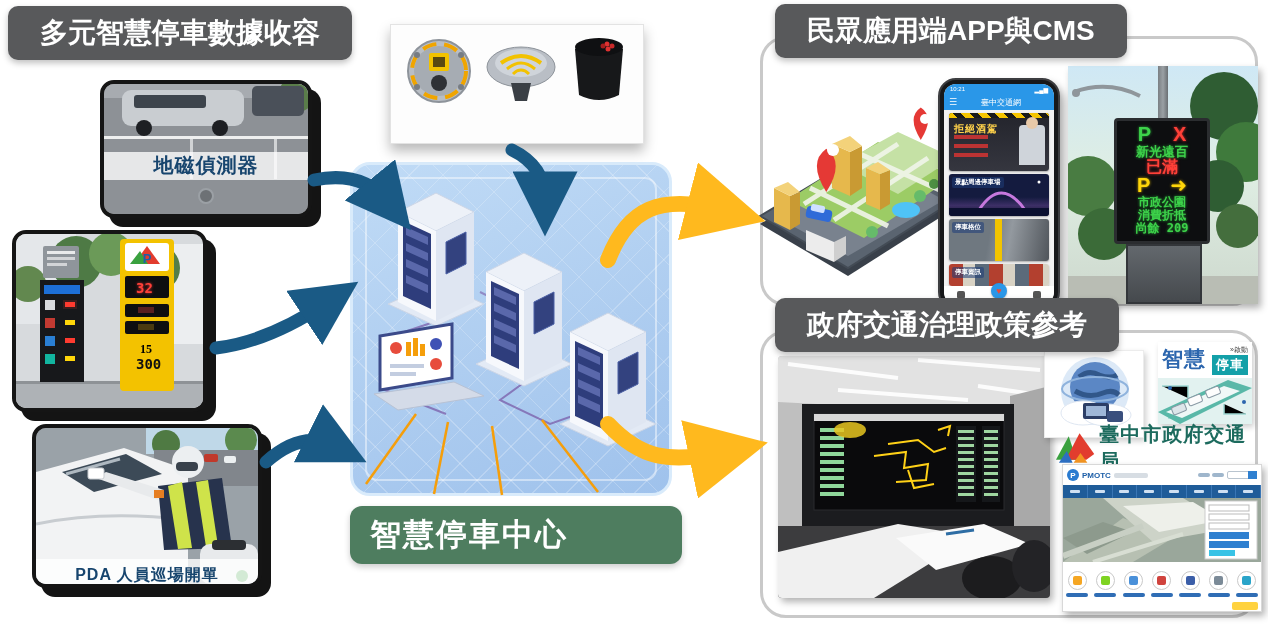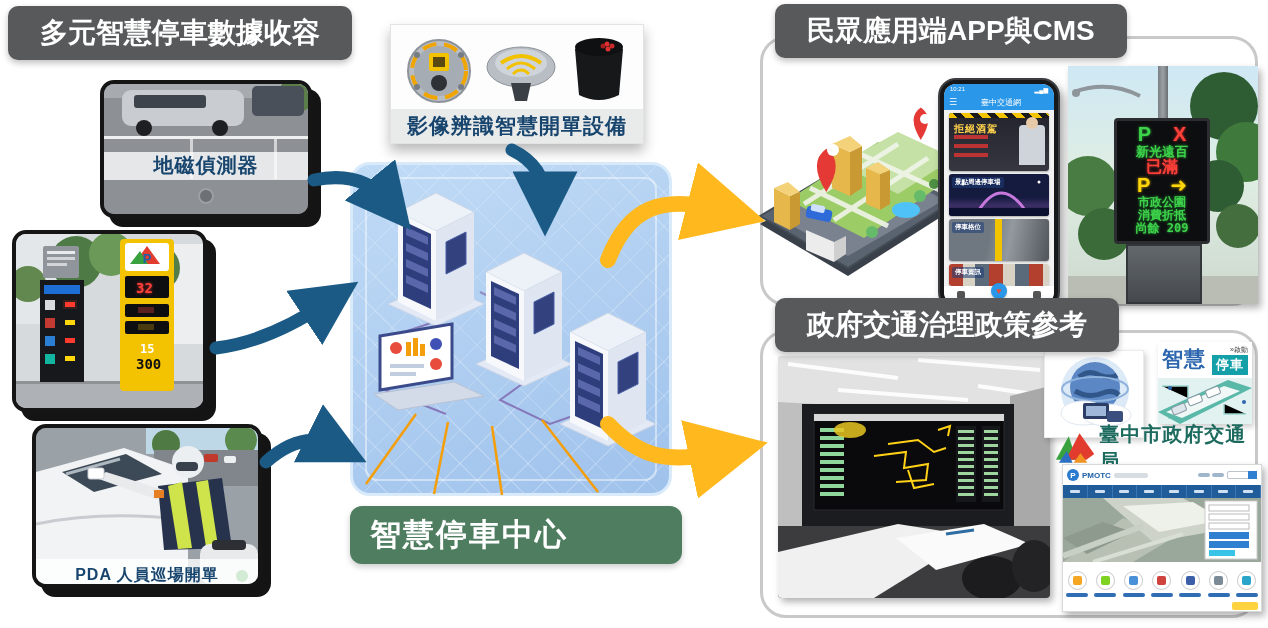--- a/index.html
+++ b/index.html
@@ -192,21 +192,21 @@
       <path d="M118,30 L131,12 L144,30 Z" fill="#e23c2e"></path>
       <path d="M114,30 L124,17 L132,30 Z" fill="#3aa13f"></path>
       <text x="131" y="29" font-size="13" font-weight="bold" fill="#1d5fa8" text-anchor="middle">P</text>
       <rect x="109" y="42" width="44" height="22" rx="2" fill="#0e0e10"></rect>
       <rect x="109" y="70" width="44" height="13" rx="2" fill="#0e0e10"></rect>
       <rect x="122" y="73" width="16" height="6" fill="#5a1f1f"></rect>
       <rect x="109" y="87" width="44" height="13" rx="2" fill="#0e0e10"></rect>
       <rect x="122" y="90" width="16" height="6" fill="#4a3a10"></rect>
     </svg>
     <div class="ledtag" style="left:120px;top:46px;font-size:14px;color:#FF4038;text-shadow:0 0 3px #d32f2f;">32</div>
-    <div class="ledtag" style="left:124px;top:108px;font-size:12px;color:#ffffff;">15</div>
+    <div class="ledtag" style="left:124px;top:108px;font-size:12px;color:#000000;font-family:Liberation Serif, serif;">15</div>
     <div class="ledtag" style="left:120px;top:122px;font-size:14px;color:#111;">300</div>
   </div>
 
   <div class="photo-frame" style="left:32px;top:424px;width:230px;height:164px;">
     <svg width="222" height="156" viewBox="0 0 222 156">
       <rect width="222" height="156" fill="#9aa2a8"></rect>
       <rect x="110" y="0" width="112" height="26" fill="#bfd8e8"></rect>
       <circle cx="130" cy="16" r="14" fill="#4f7a43"></circle>
         <circle cx="205" cy="12" r="16" fill="#5b8a4e"></circle>
       <rect x="118" y="22" width="104" height="36" fill="#81868c"></rect>
@@ -258,21 +258,20 @@
       </svg>
       <svg width="64" height="72" viewBox="0 0 64 72">
         <path d="M8,16 Q32,4 56,16 L52,62 Q32,72 12,62 Z" fill="#17181a"></path>
         <ellipse cx="32" cy="14" rx="24" ry="9" fill="#0f1012"></ellipse>
         <circle cx="40" cy="11" r="2.5" fill="#e03131"></circle>
           <circle cx="45" cy="13" r="2.5" fill="#c92a2a"></circle>
         <circle cx="41" cy="16" r="2.5" fill="#e03131"></circle>
           <circle cx="36" cy="13" r="2.5" fill="#a61e1e"></circle>
       </svg>
     </div>
-    <div class="cap">影像辨識智慧開單設備</div>
   </div>
 
   <div id="center-panel"></div>
   <svg class="abs" style="left:350px;top:162px;z-index:12;" width="322" height="334" viewBox="0 0 322 334">
 
     <polyline points="84,160 30,178 30,226 96,252" stroke="#7a5ca8" stroke-width="2" fill="none" opacity=".75"></polyline>
     <polyline points="172,222 150,238 200,262 262,240" stroke="#7a5ca8" stroke-width="2" fill="none" opacity=".75"></polyline>
     <polyline points="130,130 170,150 172,200" stroke="#7a5ca8" stroke-width="2" fill="none" opacity=".6"></polyline>
 
     <g stroke="#f59e0b" stroke-width="2.5">

